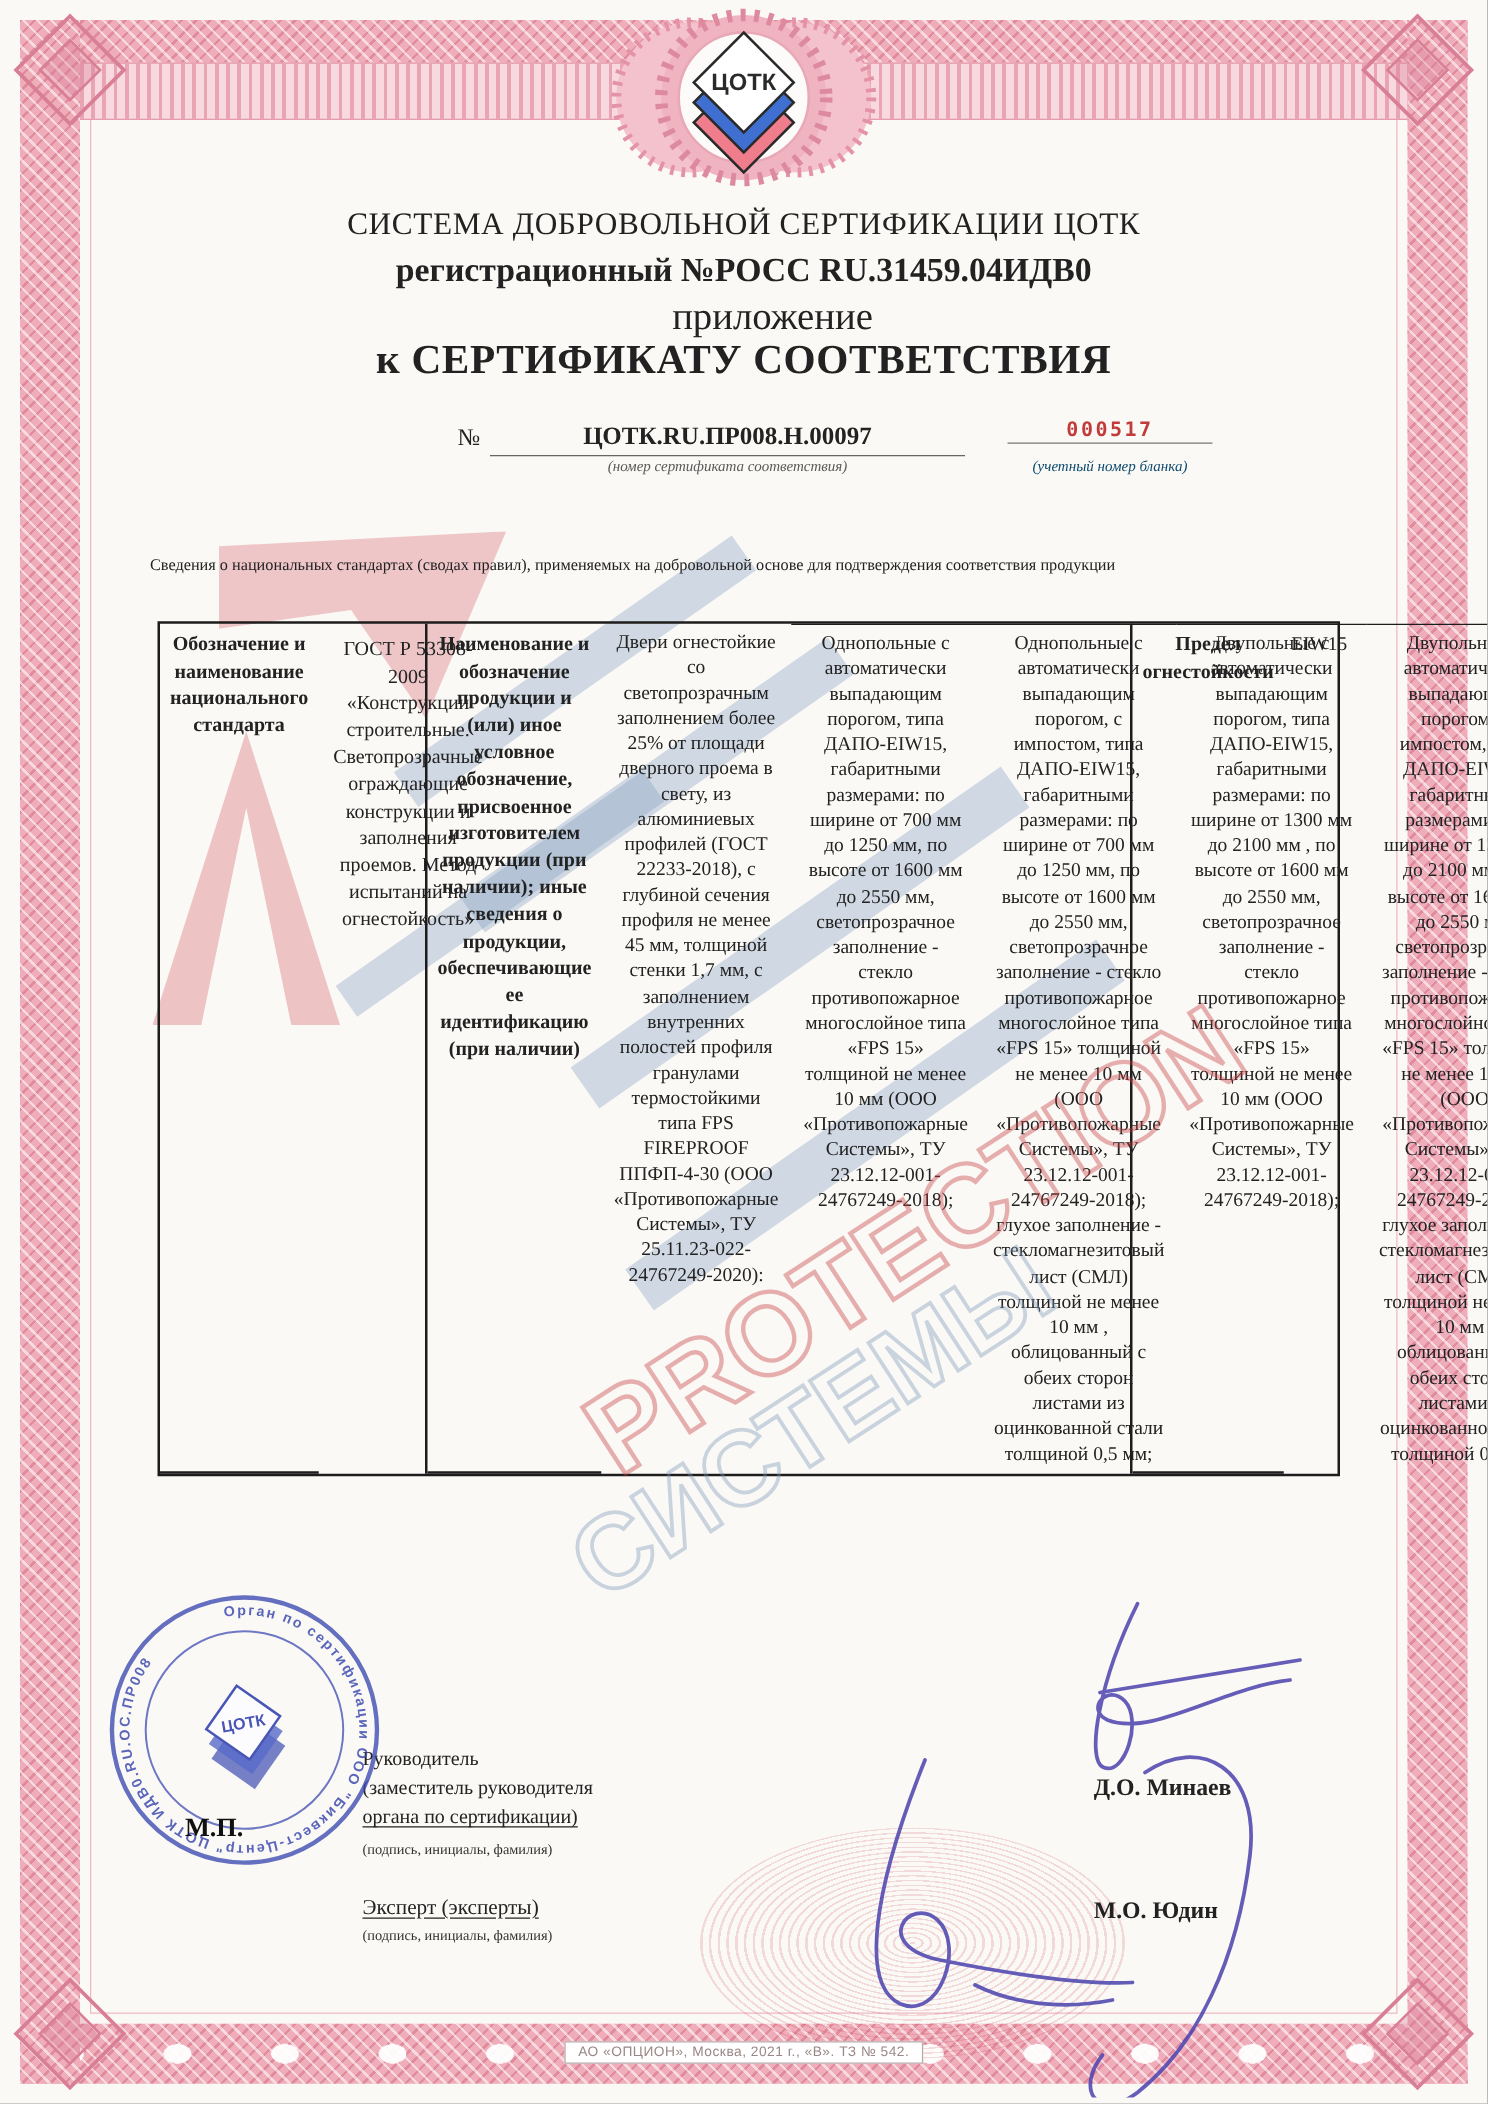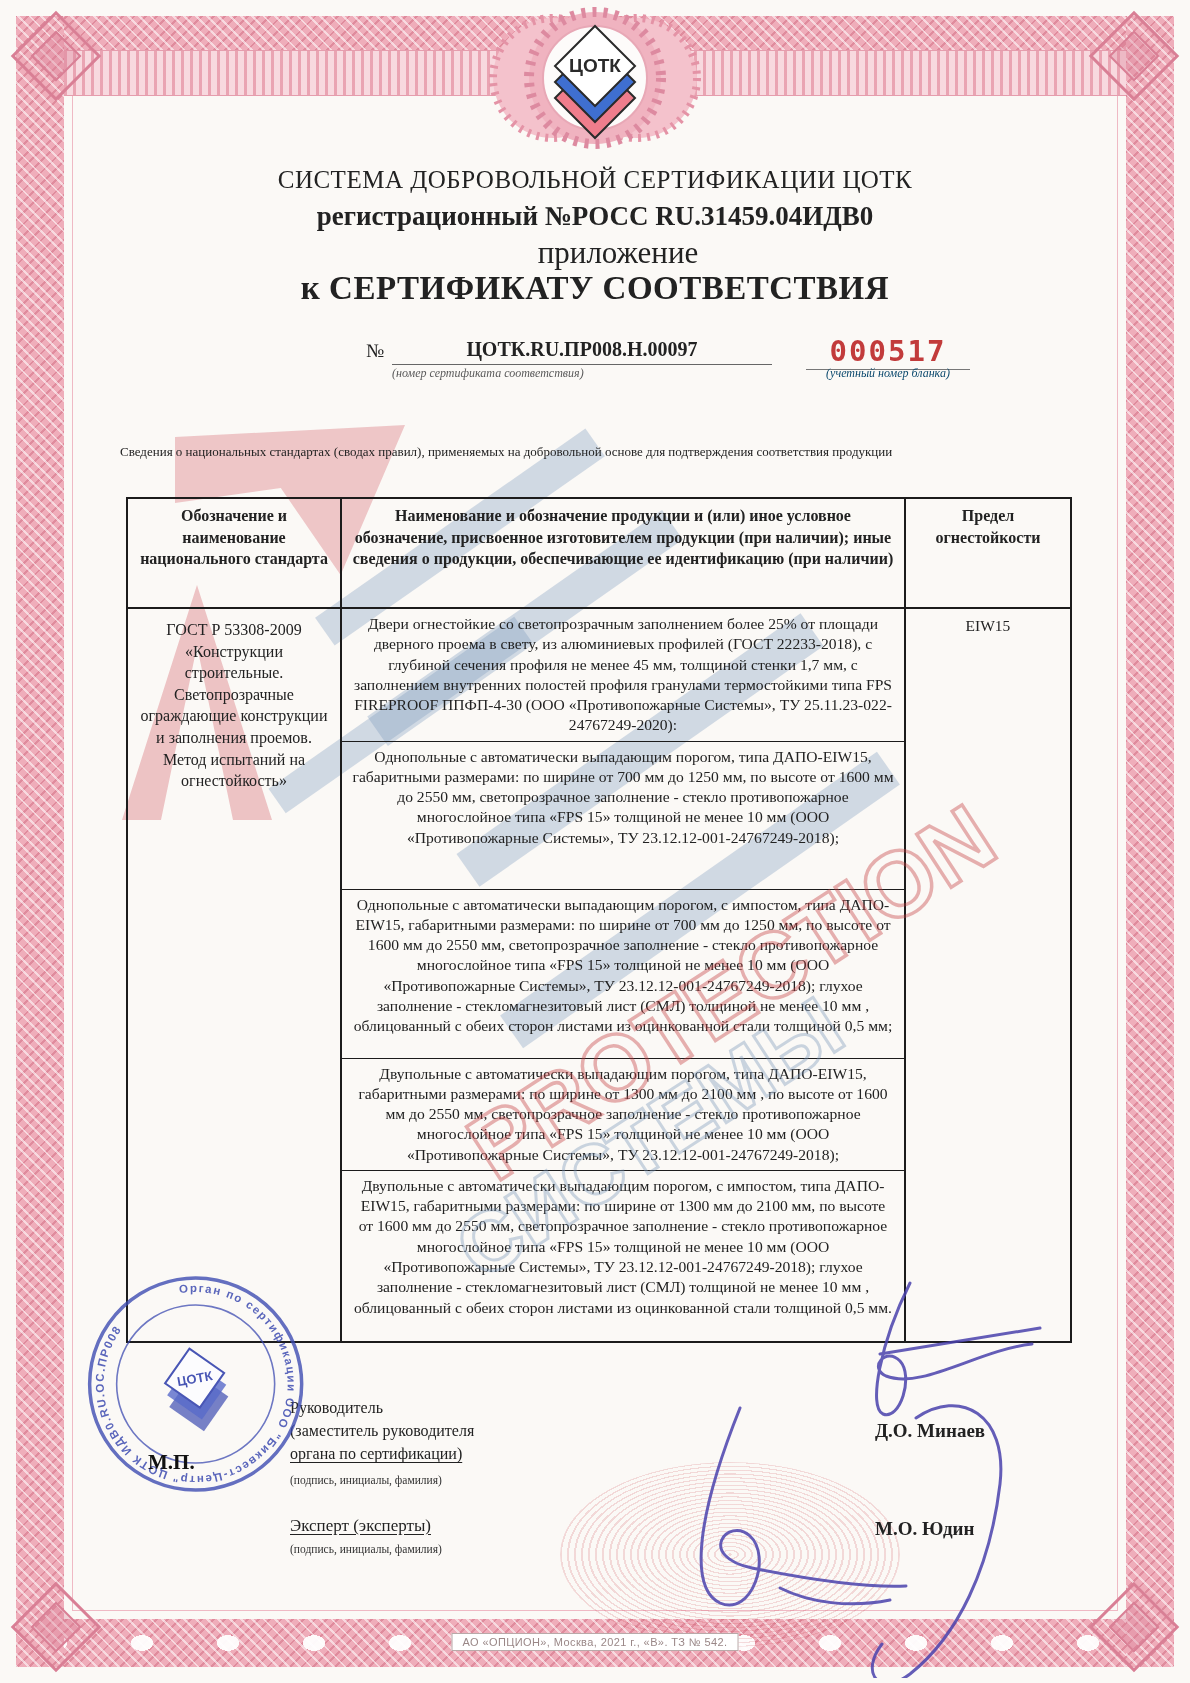--- a/index.html
+++ b/index.html
@@ -38,31 +38,31 @@
   
   .abs{position:absolute;z-index:4;}
   .ctr{left:0;width:100%;text-align:center;}
   .sys-title{top:166px;font-size:25px;letter-spacing:.5px;}
   .reg-line{top:201px;font-size:27px;font-weight:bold;}
   .apx1{top:235px;font-size:31px;margin-left:23px;}
   .apx2{top:270px;font-size:33px;font-weight:bold;letter-spacing:.5px;}
   .num-sign{left:366px;top:340px;font-size:19px;}
   .cert-num{left:392px;top:338px;width:380px;text-align:center;font-size:20px;font-weight:bold;
     border-bottom:1.5px solid #666;padding-bottom:3px;}
-  .cert-cap{left:392px;top:366px;width:380px;font-size:12px;font-style:italic;color:#5a5a5a;}
-  .blank-num{left:806px;top:334px;width:164px;text-align:center;font-size:29px;font-weight:bold;
+  .cert-cap{left:392px;top:366px;width:380px;text-align:center;font-size:12px;font-style:italic;color:#5a5a5a;}
+  .blank-num{left:806px;top:334px;width:164px;text-align:center;font-size:16px;font-weight:bold;
     color:#c23b3b;font-family:"DejaVu Sans Mono",monospace;letter-spacing:2px;
     border-bottom:1.5px solid #777;padding-bottom:1px;}
   .blank-cap{left:806px;top:366px;width:164px;text-align:center;font-size:12px;font-style:italic;color:#0c4a6e;}
   .intro{left:120px;top:443px;width:950px;text-align:left;font-size:13px;line-height:1.4;}
   
   .table{position:absolute;left:126px;top:497px;width:946px;z-index:4;display:flex;
     border:2px solid #1c1c1c;box-sizing:border-box;background:transparent;}
   .table *{box-sizing:border-box;}
-  .tcol{display:flex;flex-direction:column;}
+  .tcol{display:flex;flex-direction:row;}
   .tcol1{width:214px;border-right:2px solid #1c1c1c;}
   .tcol2{width:564px;border-right:2px solid #1c1c1c;}
   .tcol3{flex:1;}
   .thead{min-height:110px;border-bottom:2px solid #1c1c1c;font-weight:bold;font-size:16px;
     text-align:center;padding:6px 8px;line-height:1.35;}
   .std-cell{padding:10px 12px;text-align:center;font-size:16px;line-height:1.35;}
   .prow{padding:5px 10px;text-align:center;font-size:15.6px;line-height:1.3;}
   .prow + .prow{border-top:1.5px solid #1c1c1c;}
   .p0{min-height:131px}.p1{min-height:148px}.p2{min-height:169px}.p3{min-height:109px}.p4{min-height:171px}
   .fire-cell{padding:8px 6px;text-align:center;font-size:15.5px;}

